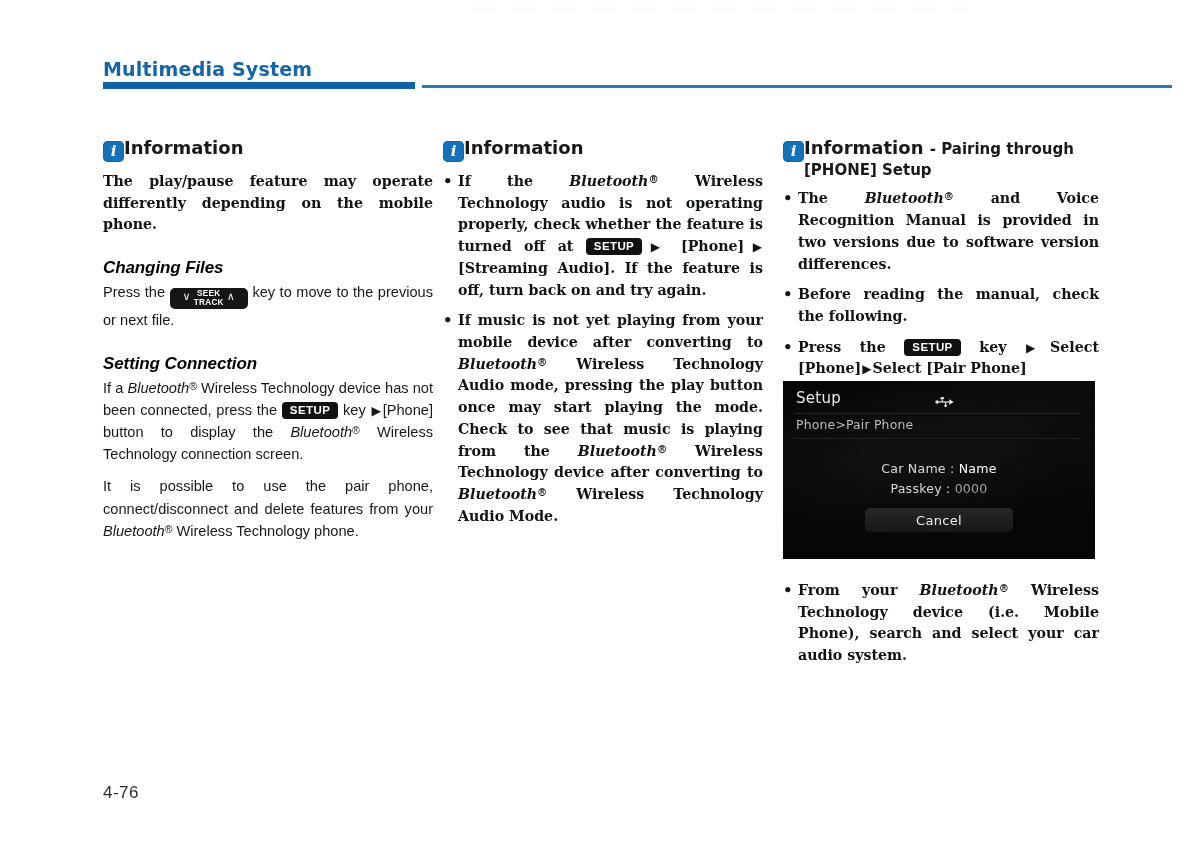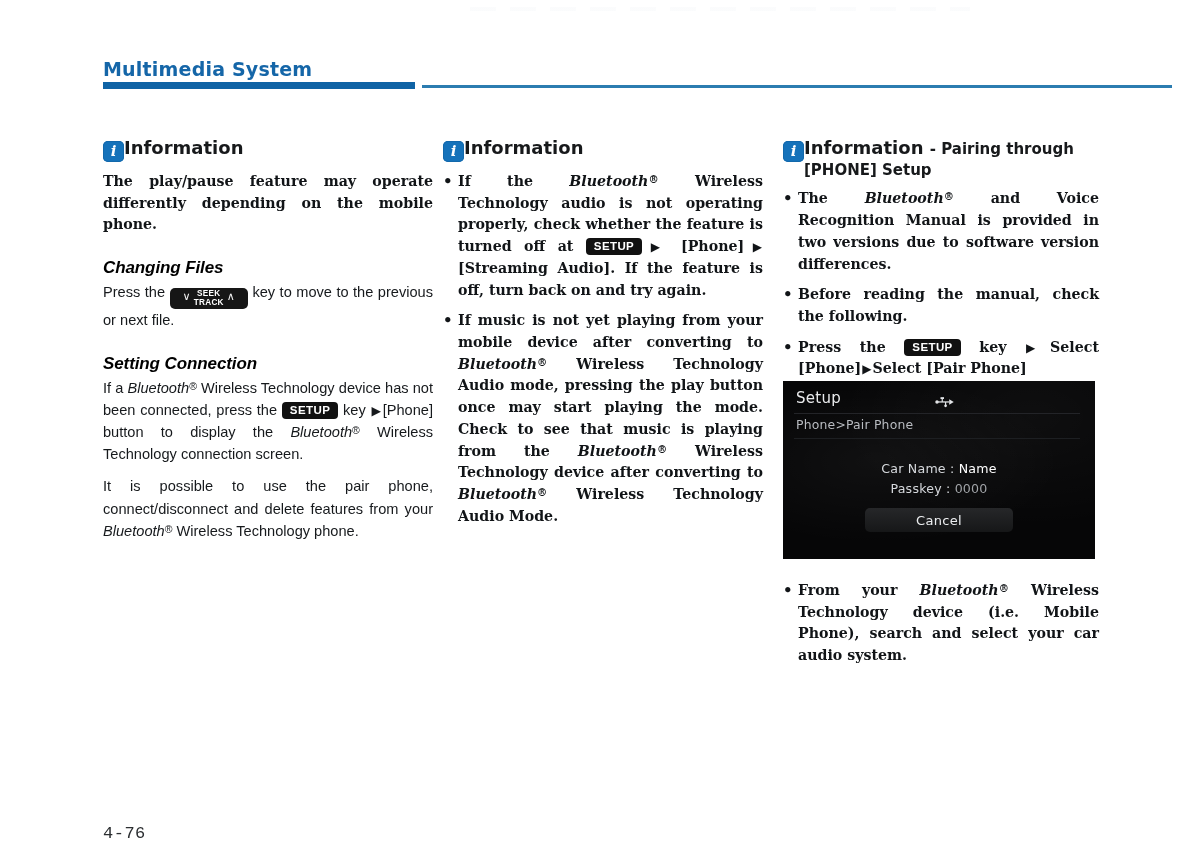--- a/index.html
+++ b/index.html
@@ -134,21 +134,21 @@
   .dev-cancel{
     position:absolute;left:82px;top:127px;width:148px;height:24px;
     background:linear-gradient(#262729,#161718);
     border-radius:5px;color:#eceef0;font-size:13px;
     display:flex;align-items:center;justify-content:center;letter-spacing:.3px;
   }
 
   
   .folio{
     position:absolute;left:103px;top:783px;
-    font-family:Liberation Mono, monospace;font-size:17px;color:#2b2e31;letter-spacing:.5px;margin-top:41px;
+    font-family:Liberation Sans, sans-serif;font-size:17px;color:#2b2e31;letter-spacing:.5px;
   }
 </style>
 </head>
 <body>
 
 <div class="page">
 
   <div class="scan-strip"></div>
 
   <div class="header">

